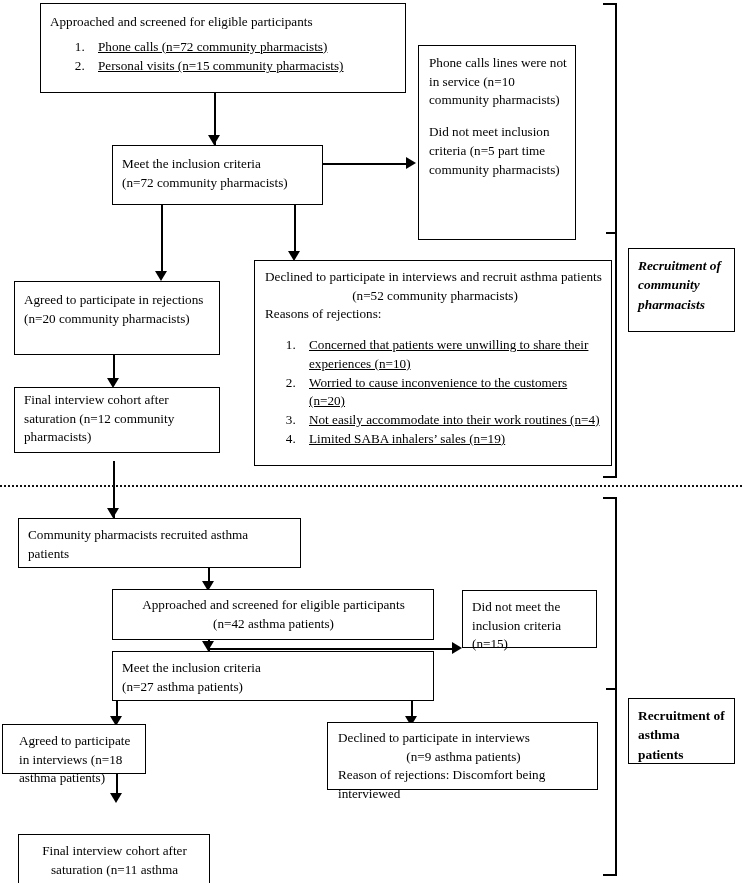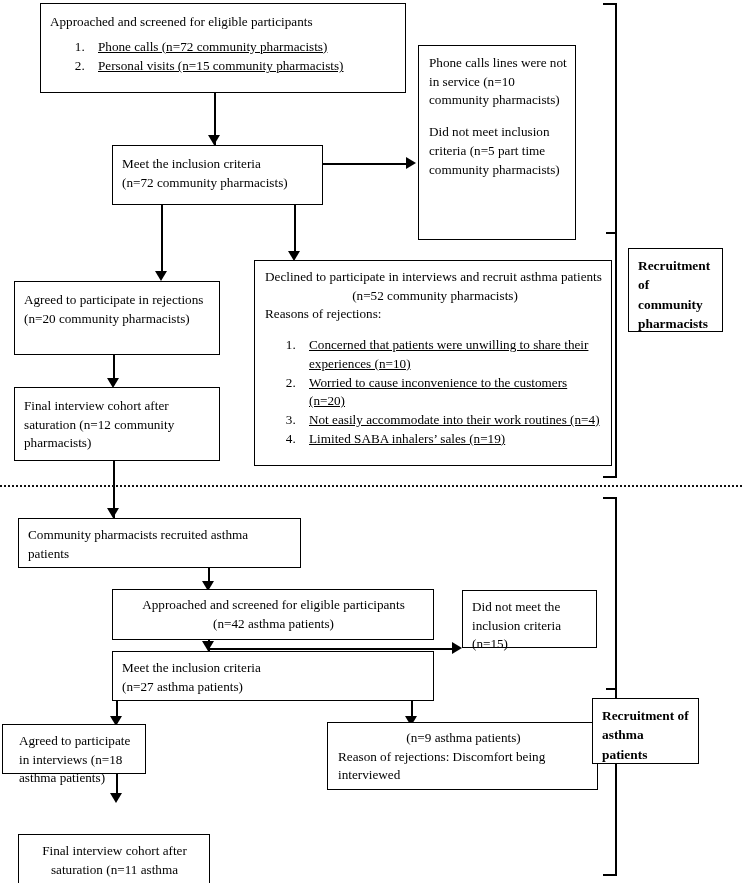--- a/index.html
+++ b/index.html
@@ -158,33 +158,33 @@
 
   <div class="box" style="left:14px; top:281px; width:206px; height:74px; padding-top:9px;">
     <span>Agreed to participate in</span>
     <span>rejections</span>
     <span>(n=20 community pharmacists)</span>
   </div>
 
   <div class="vline" style="left:113px; top:355px; height:30px;"></div>
   <div class="arrowhead-down" style="left:107px; top:378px;"></div>
 
-  <div class="box" style="left:14px; top:387px; width:206px; height:74px; padding-top:9px;">
+  <div class="box" style="left:14px; top:387px; width:206px; height:66px; padding-top:3px;">
     <span>Final interview cohort after</span>
     <span>saturation</span>
     <span>(n=12 community pharmacists)</span>
   </div>
 
   <div class="vline" style="left:113px; top:461px; height:57px;"></div>
   <div class="arrowhead-down" style="left:107px; top:508px;"></div>
 
   <div class="bracket" style="left:603px; top:3px; height:475px; border-left:none; border-right:2px solid #000;"></div>
   <div class="bracket-tick" style="left:606px; top:232px;"></div>
 
-  <div class="label-box" style="left:628px; top:248px; width:95px; height:84px;">
+  <div class="label-box" style="left:628px; top:248px; width:107px; height:84px;font-style:italic;">
     <span>Recruitment</span>
     <span>of</span>
     <span>community</span>
     <span>pharmacists</span>
   </div>
 
   <div class="divider" style="left:0px; top:485px; width:742px;"></div>
 
   <div class="box" style="left:18px; top:518px; width:283px; height:50px; padding-top:7px;">
     <span>Community pharmacists recruited asthma</span>
@@ -220,35 +220,36 @@
 
   <div class="vline" style="left:411px; top:701px; height:22px;"></div>
   <div class="arrowhead-down" style="left:405px; top:716px;"></div>
 
   <div class="box" style="left:2px; top:724px; width:144px; height:50px; padding-top:7px;padding-left:16px;">
     <span>Agreed to participate in interviews</span>
     <span>(n=18 asthma patients)</span>
   </div>
 
   <div class="box" style="left:327px; top:722px; width:271px; height:68px; padding-top:6px; padding-left:10px;">
+    <span>Declined to participate in interviews</span>
     <span class="indent-center">(n=9 asthma patients)</span>
     <span>Reason of rejections: Discomfort being</span>
     <span>interviewed</span>
   </div>
 
   <div class="vline" style="left:116px; top:774px; height:26px;"></div>
   <div class="arrowhead-down" style="left:110px; top:793px;"></div>
 
   <div class="box center" style="left:18px; top:802px; width:192px; height:50px; padding-top:7px;margin-top:32px;">
     <span>Final interview cohort after saturation</span>
     <span>(n=11 asthma patients)</span>
   </div>
 
   <div class="bracket" style="left:603px; top:497px; height:379px; border-left:none; border-right:2px solid #000;"></div>
   <div class="bracket-tick" style="left:606px; top:688px;"></div>
 
-  <div class="label-box" style="left:592px; top:698px; width:107px; height:66px;">
+  <div class="label-box" style="left:628px; top:698px; width:107px; height:66px;">
     <span>Recruitment</span>
     <span>of asthma</span>
     <span>patients</span>
   </div>
 
 </div>
 
 </body></html>

